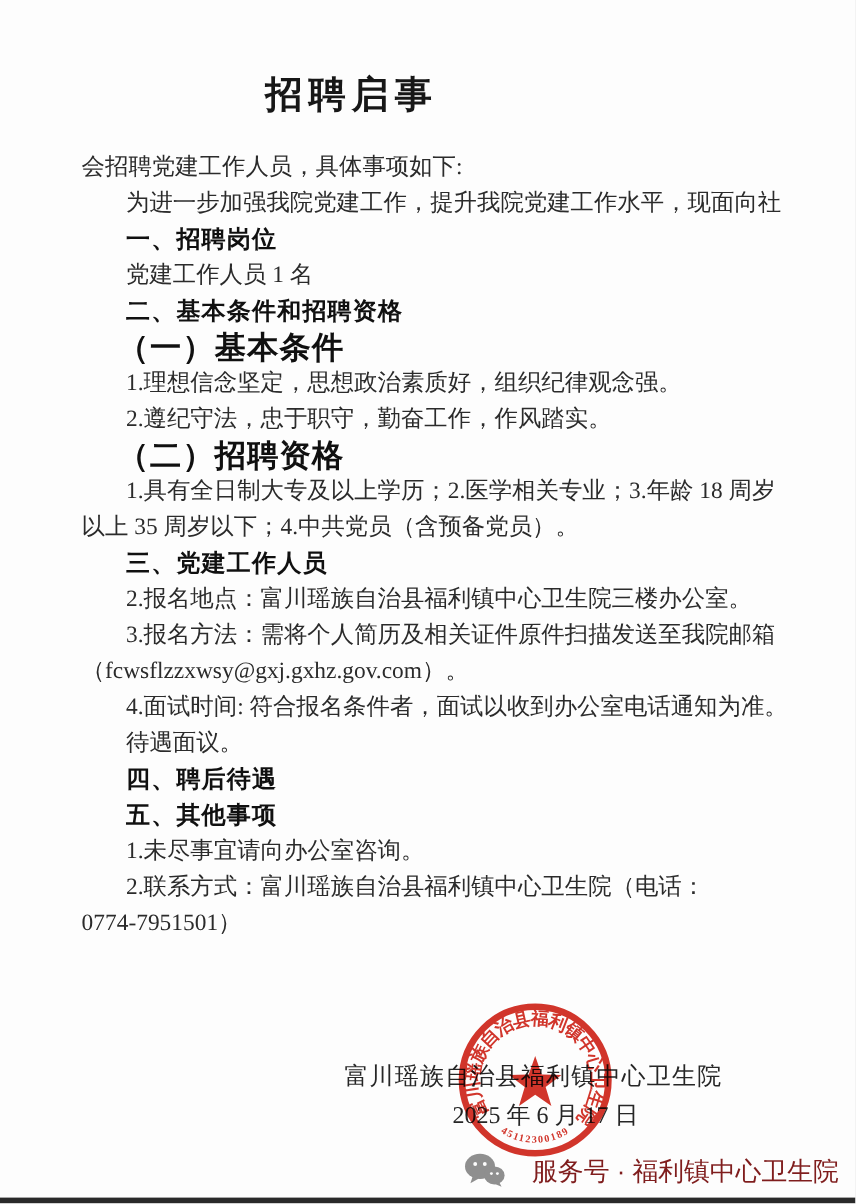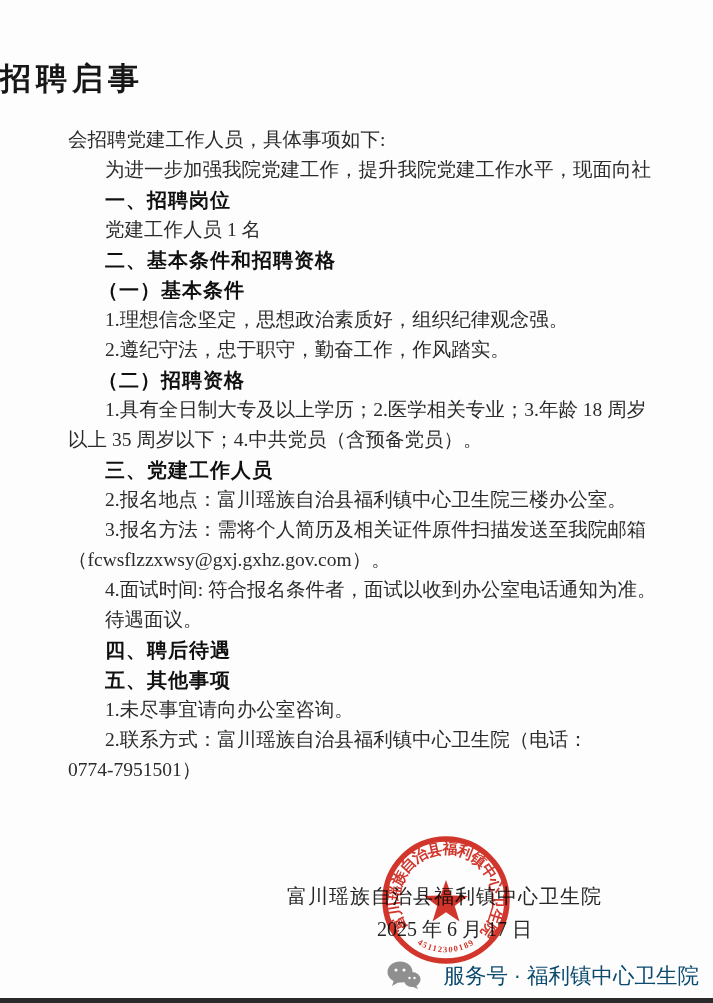--- a/index.html
+++ b/index.html
@@ -4,37 +4,37 @@
 <style>
   * { margin:0; padding:0; box-sizing:border-box; }
   html,body { background:#e9e9e9; }
   .page {
     position:relative; width:713px; height:1003px;
     background:#fdfdfd; overflow:hidden; margin:0 auto;
     font-family:"Liberation Serif","DejaVu Serif",serif;
   }
   .doc-title {
     position:absolute; top:58px; left:0; width:586px;
-    text-align:left; font-weight:bold; font-size:31px;
+    text-align:center; font-weight:bold; font-size:31px;
     letter-spacing:5px; color:#171717;
   }
   .doc-body {
     position:absolute; top:125px; left:68px; width:590px;
   }
   .line {
     height:30px; line-height:30px; font-size:19.5px;
     color:#2b2b2b; white-space:nowrap;
   }
   .line.indent { padding-left:37px; }
   .line.h1 {
     padding-left:37px; font-family:"Liberation Sans","DejaVu Sans",sans-serif;
     font-weight:bold; font-size:20px; color:#101010; letter-spacing:1px;
   }
   .line.h2 {
-    padding-left:30px; font-weight:bold; font-size:20px;
+    padding-left:30px; font-weight:bold; font-size:26px;
     color:#101010; letter-spacing:1px;
   }
   .signature-org {
     position:absolute; top:883px; left:287px; width:315px;
     text-align:center; font-size:20px; color:#262626;
     letter-spacing:1px; white-space:nowrap; z-index:2;
   }
   .signature-date {
     position:absolute; top:916px; left:377px; width:152px;
     text-align:center; font-size:20px; color:#262626;
@@ -43,21 +43,21 @@
   .stamp {
     position:absolute; left:378px; top:832px; width:136px; height:136px;
     z-index:3; mix-blend-mode:multiply; opacity:.92;
   }
   .stamp text {
     font-family:"Liberation Serif","DejaVu Serif",serif; font-weight:bold;
   }
   .footer {
     position:absolute; top:957px; left:0; width:699px; height:36px;
     display:flex; align-items:center; justify-content:flex-end; gap:22px;
-    color:#0c4a6e; font-family:"Liberation Sans","DejaVu Sans",sans-serif;
+    color:#7f1d1d; font-family:"Liberation Sans","DejaVu Sans",sans-serif;
     font-size:21.5px; white-space:nowrap;
   }
   .bottom-bar {
     position:absolute; left:0; bottom:0; width:713px; height:5px;
     background:#2a2a2a;
   }
 </style>
 </head>
 <body>
 

